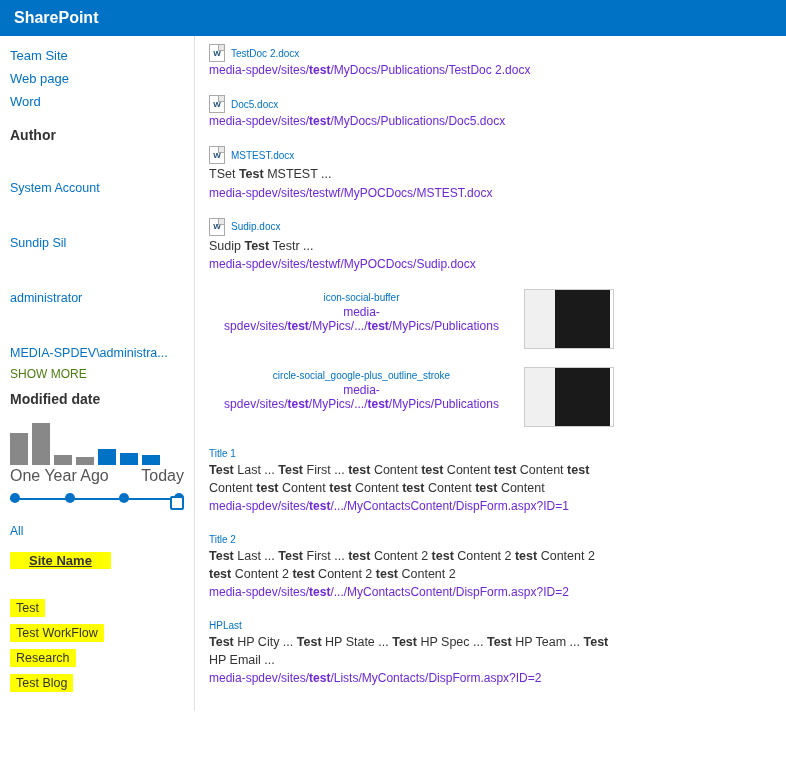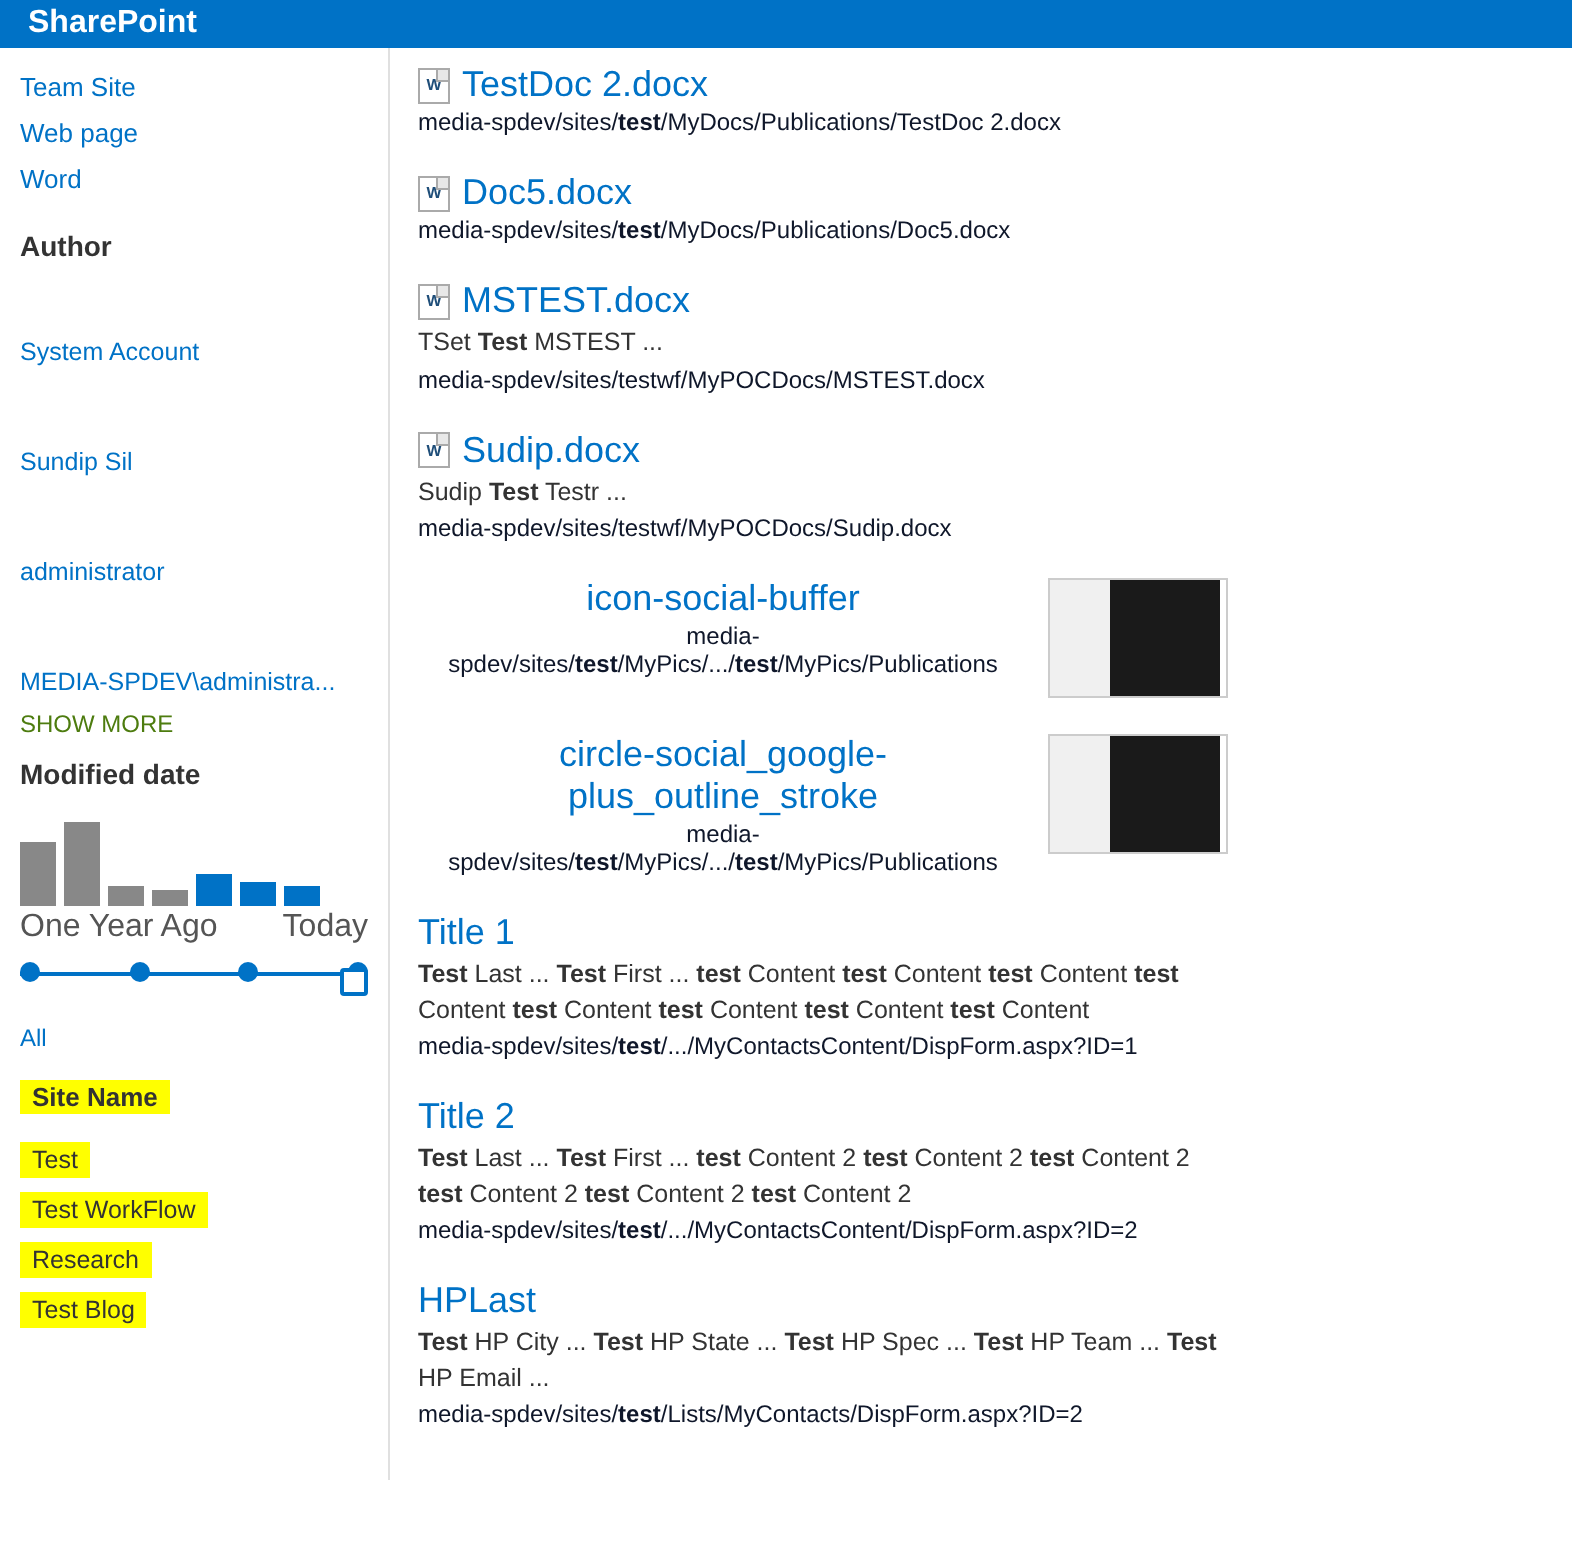--- a/index.html
+++ b/index.html
@@ -4,21 +4,21 @@
   <style>
     * { box-sizing: border-box; margin: 0; padding: 0; }
     body { font-family: 'Segoe UI', Arial, sans-serif; font-size: 13px; color: #333; background: #fff; }
 
     .header {
       background: #0072c6;
       color: white;
       padding: 8px 14px;
       font-size: 16px;
       font-weight: 600;
-      height: 24px;
+      height: 36px;
       display: flex;
       align-items: center;
     }
 
     .container {
       display: flex;
       width: 628px;
     }
 
     .sidebar {
@@ -148,22 +148,23 @@
     .sitename-section {
       margin-top: 14px;
     }
 
     .sitename-badge {
       display: inline-block;
       background: yellow;
       font-size: 13px;
       font-weight: 600;
       color: #333;
-      padding: 1px 6px;
-      margin-bottom: 6px;
+      padding: 1px 19px;
+      margin-bottom: 22px;
+      text-decoration: underline;
     }
 
     .site-tag {
       display: inline-block;
       background: yellow;
       font-size: 12.5px;
       padding: 2px 6px;
       margin: 2px 0;
       cursor: pointer;
     }
@@ -178,26 +179,26 @@
       padding: 8px 14px;
     }
 
     .result-item {
       margin-bottom: 18px;
     }
 
     .result-title {
       color: #0072c6;
       text-decoration: none;
-      font-size: 18px;
+      font-size: 10px;
       font-weight: 400;
     }
 
     .result-url {
-      color: #0f172a;
+      color: #6d28d9;
       font-size: 12px;
       margin-top: 1px;
     }
 
     .result-snippet {
       font-size: 12.5px;
       color: #333;
       margin: 2px 0;
       line-height: 1.4;
     }

